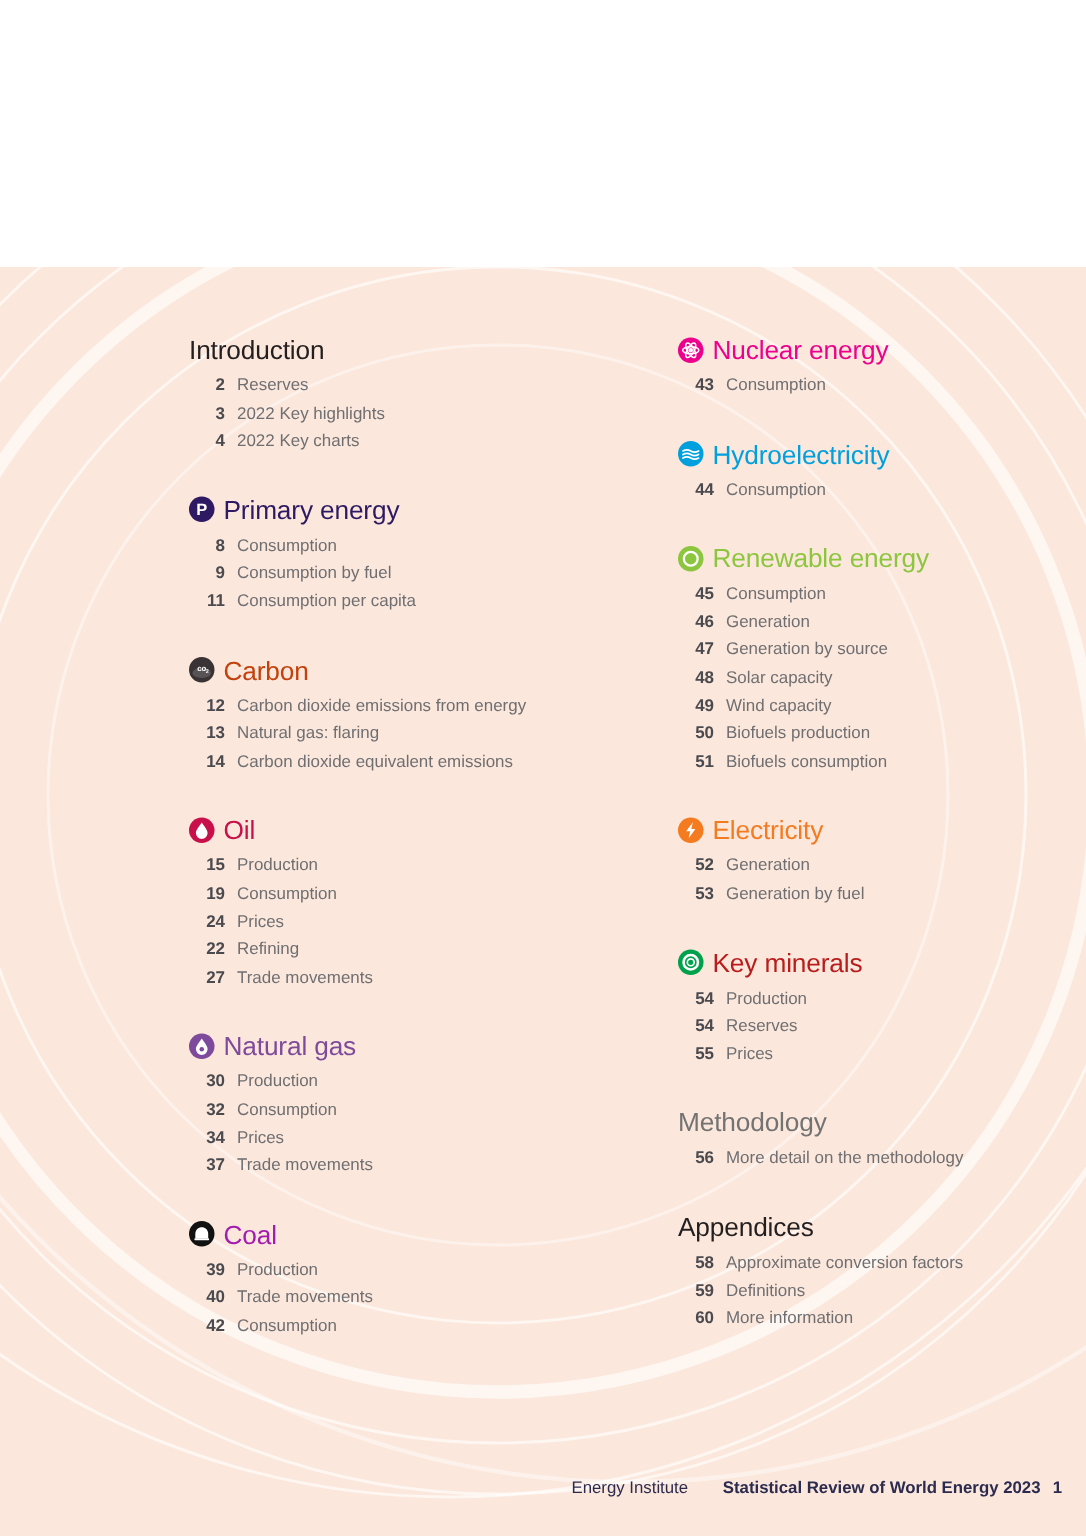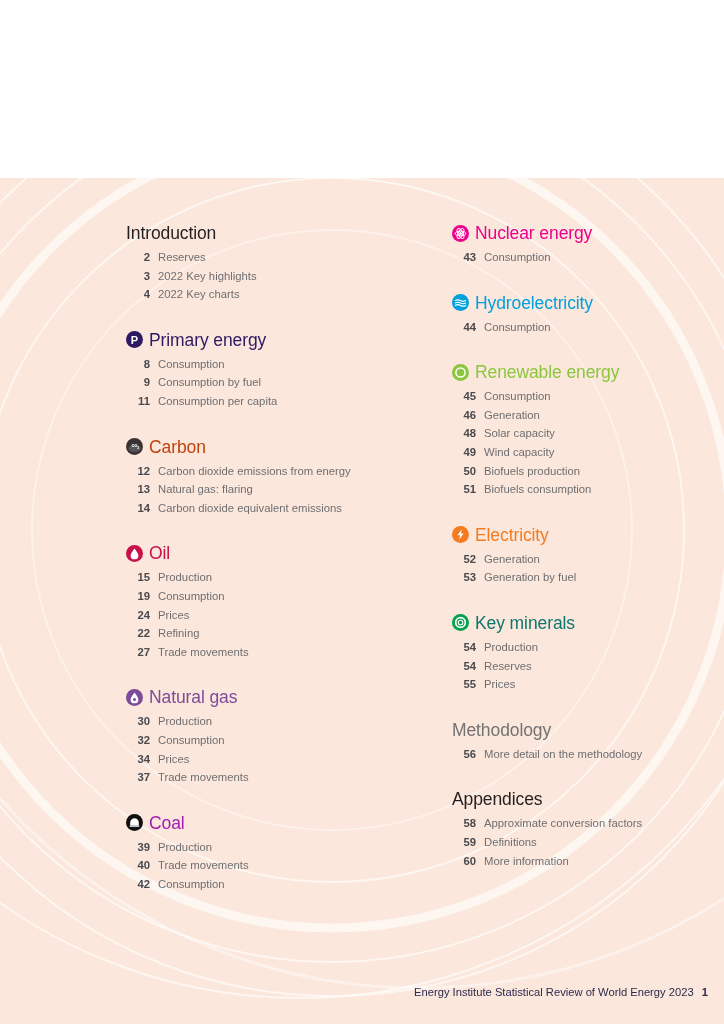--- a/index.html
+++ b/index.html
@@ -95,21 +95,21 @@
   
   .footer {
     position: absolute;
     right: 16px;
     top: 986px;
     font-size: 11.2px;
     color: #2b2b4f;
     white-space: nowrap;
   }
   .footer .light { font-weight: 400; text-align: right; }
-  .footer .bold  { font-weight: normal; }
+  .footer .bold  { font-weight: bold; margin-left: 20px; }
   .footer .pagenum { font-weight: bold; margin-left: 5px; }
 </style>
 </head>
 <body>
 
 <div id="page">
 
   <div class="top-white"></div>
 
   <div class="peach-panel">
@@ -337,20 +337,24 @@
         </div>
         <div class="entry">
           <span class="pg">45</span>
           <span class="lbl">Consumption</span>
         </div>
         <div class="entry">
           <span class="pg">46</span>
           <span class="lbl">Generation</span>
         </div>
         <div class="entry">
+          <span class="pg">47</span>
+          <span class="lbl">Generation by source</span>
+        </div>
+        <div class="entry">
           <span class="pg">48</span>
           <span class="lbl">Solar capacity</span>
         </div>
         <div class="entry">
           <span class="pg">49</span>
           <span class="lbl">Wind capacity</span>
         </div>
         <div class="entry">
           <span class="pg">50</span>
           <span class="lbl">Biofuels production</span>
@@ -381,21 +385,21 @@
       </div>
 
       <div class="section">
         <div class="sec-head">
           <span class="sec-icon" style="background:#00a14b">
             <svg width="17" height="17" viewBox="0 0 17 17">
               <circle cx="8.5" cy="8.5" r="4.8" fill="none" stroke="#ffffff" stroke-width="1.7"></circle>
               <circle cx="8.5" cy="8.5" r="2.3" fill="none" stroke="#ffffff" stroke-width="1.1"></circle>
             </svg>
           </span>
-          <span class="sec-title" style="color:#0f766e">Key minerals</span>
+          <span class="sec-title" style="color:#b91c1c">Key minerals</span>
         </div>
         <div class="entry">
           <span class="pg">54</span>
           <span class="lbl">Production</span>
         </div>
         <div class="entry">
           <span class="pg">54</span>
           <span class="lbl">Reserves</span>
         </div>
         <div class="entry">

